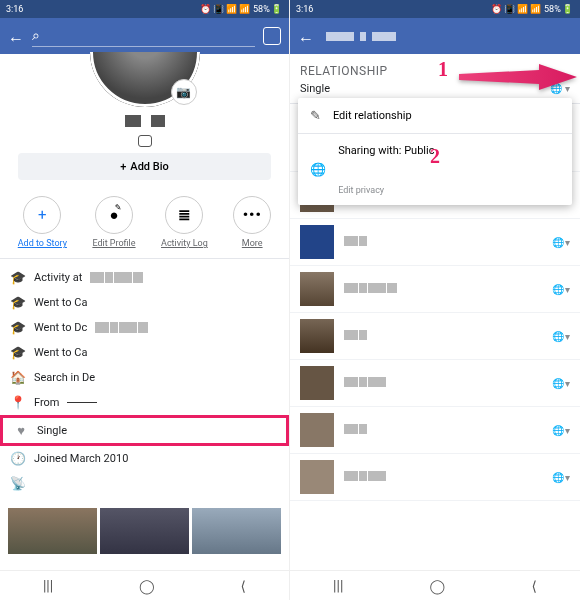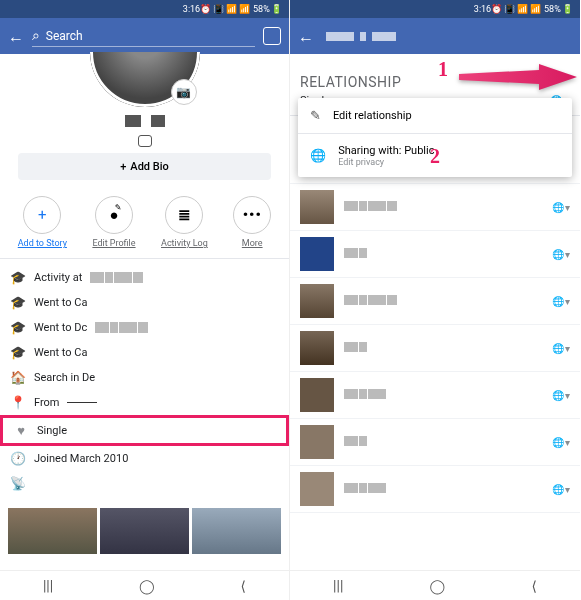--- a/index.html
+++ b/index.html
@@ -1,18 +1,18 @@
 <!DOCTYPE html>
 <html><head>
 <meta charset="utf-8">
 <style>
 * { margin: 0; padding: 0; box-sizing: border-box; font-family: -apple-system, Roboto, Arial, sans-serif; }
 body { background: #fff; width: 581px; height: 600px; display: flex; position: relative; }
 .phone { width: 290px; height: 600px; background: #fff; position: relative; overflow: hidden; border-right: 1px solid #eee; }
-.status-bar { height: 18px; background: #2b4b80; color: #fff; font-size: 9px; display: flex; justify-content: flex-end; align-items: center; padding: 0 6px; }
+.status-bar { height: 18px; background: #2b4b80; color: #fff; font-size: 9px; display: flex; justify-content: space-between; align-items: center; padding: 0 6px; }
 .status-icons { display: flex; gap: 2px; font-size: 9px; }
 .fb-header { height: 36px; background: #4267b2; display: flex; align-items: center; padding: 0 8px; gap: 8px; }
 .header-icon { color: #fff; font-size: 16px; cursor: pointer; }
 .search-box { flex: 1; display: flex; align-items: center; gap: 6px; border-bottom: 1px solid rgba(255,255,255,0.5); padding: 2px 0; }
 .search-input { background: transparent; border: none; color: #fff; font-size: 12px; width: 100%; }
 .search-input::placeholder { color: #fff; }
 .doc-icon { width: 18px; height: 18px; border: 1.5px solid #fff; border-radius: 3px; position: relative; }
 .profile-section { text-align: center; padding: 0 10px; }
 .avatar-wrap { display: flex; justify-content: center; position: relative; margin-top: -2px; }
 .avatar { width: 110px; height: 55px; border-bottom-left-radius: 60px; border-bottom-right-radius: 60px; background: #333; position: relative; overflow: hidden; }
@@ -35,28 +35,28 @@
 .info-icon { width: 16px; font-size: 13px; color: #8a8d91; text-align: center; }
 .pixelate { display: inline-flex; gap: 1px; }
 .pixelate span { background: #bbb; height: 11px; }
 .highlight-box { border: 3px solid #e91e63; margin: 0 -10px; padding: 4px 10px; }
 .photo-strip { display: flex; gap: 3px; padding: 6px 8px; }
 .photo { flex: 1; height: 46px; background: #999; }
 .nav-bar { position: absolute; bottom: 0; width: 100%; height: 30px; display: flex; justify-content: space-around; align-items: center; background: #fff; border-top: 1px solid #eee; }
 .nav-btn { font-size: 14px; color: #555; }
 
 
-.rel-header { padding: 20px 10px 4px; font-size: 14px; color: #65676b; letter-spacing: 0.5px; }
+.rel-header { padding: 10px 10px 4px; font-size: 12px; color: #65676b; letter-spacing: 0.5px; }
 .rel-value { padding: 0 10px 8px; font-size: 11px; color: #1c1e21; display: flex; justify-content: space-between; align-items: center; }
 .vis-icon { font-size: 10px; color: #8a8d91; display: flex; gap: 2px; }
 .popup { position: absolute; top: 98px; left: 8px; right: 8px; background: #fff; box-shadow: 0 2px 10px rgba(0,0,0,0.3); border-radius: 2px; z-index: 20; }
 .popup-item { display: flex; align-items: center; gap: 12px; padding: 10px 12px; font-size: 11px; border-bottom: 1px solid #e4e6eb; }
 .popup-item:last-child { border: none; }
 .popup-icon { font-size: 13px; color: #555; }
-.popup-sub { font-size: 9px; color: #8a8d91; }
+.popup-sub { font-size: 9px; color: #8a8d91; margin-top: 28px; }
 .highlight-popup { border: 3px solid #e91e63; }
 .friends-header { padding: 8px 10px 4px; font-size: 8px; color: #65676b; border-top: 1px solid #e4e6eb; }
 .friend-row { display: flex; align-items: center; gap: 10px; padding: 6px 10px; border-bottom: 1px solid #f0f2f5; }
 .friend-pic { width: 34px; height: 34px; background: #888; }
 .friend-info { flex: 1; }
 .friend-name { font-size: 11px; }
 .friend-name .pixelate span { height: 10px; }
 .annotation { position: absolute; z-index: 30; font-family: 'Comic Sans MS', cursive; font-weight: bold; color: #e91e63; }
 .arrow-1 { top: 62px; right: 2px; }
 .arrow-svg { filter: drop-shadow(0 2px 2px rgba(0,0,0,0.3)); }
@@ -81,21 +81,20 @@
         <span>📶</span>
         <span>📶</span>
         <span>58%</span>
         <span>🔋</span>
     </div>
   </div>
   <div class="fb-header">
     <span class="header-icon">←</span>
     <div class="search-box">
       <span style="color:#fff;font-size:14px">⌕</span>
-      <input class="search-input" placeholder="Search" style="">
     </div>
     <div class="doc-icon"></div>
   </div>
 
   <div class="profile-section">
     <div class="avatar-wrap">
       <div class="avatar">
           <div class="avatar-inner"></div>
         </div>
       <div class="cam-btn">

